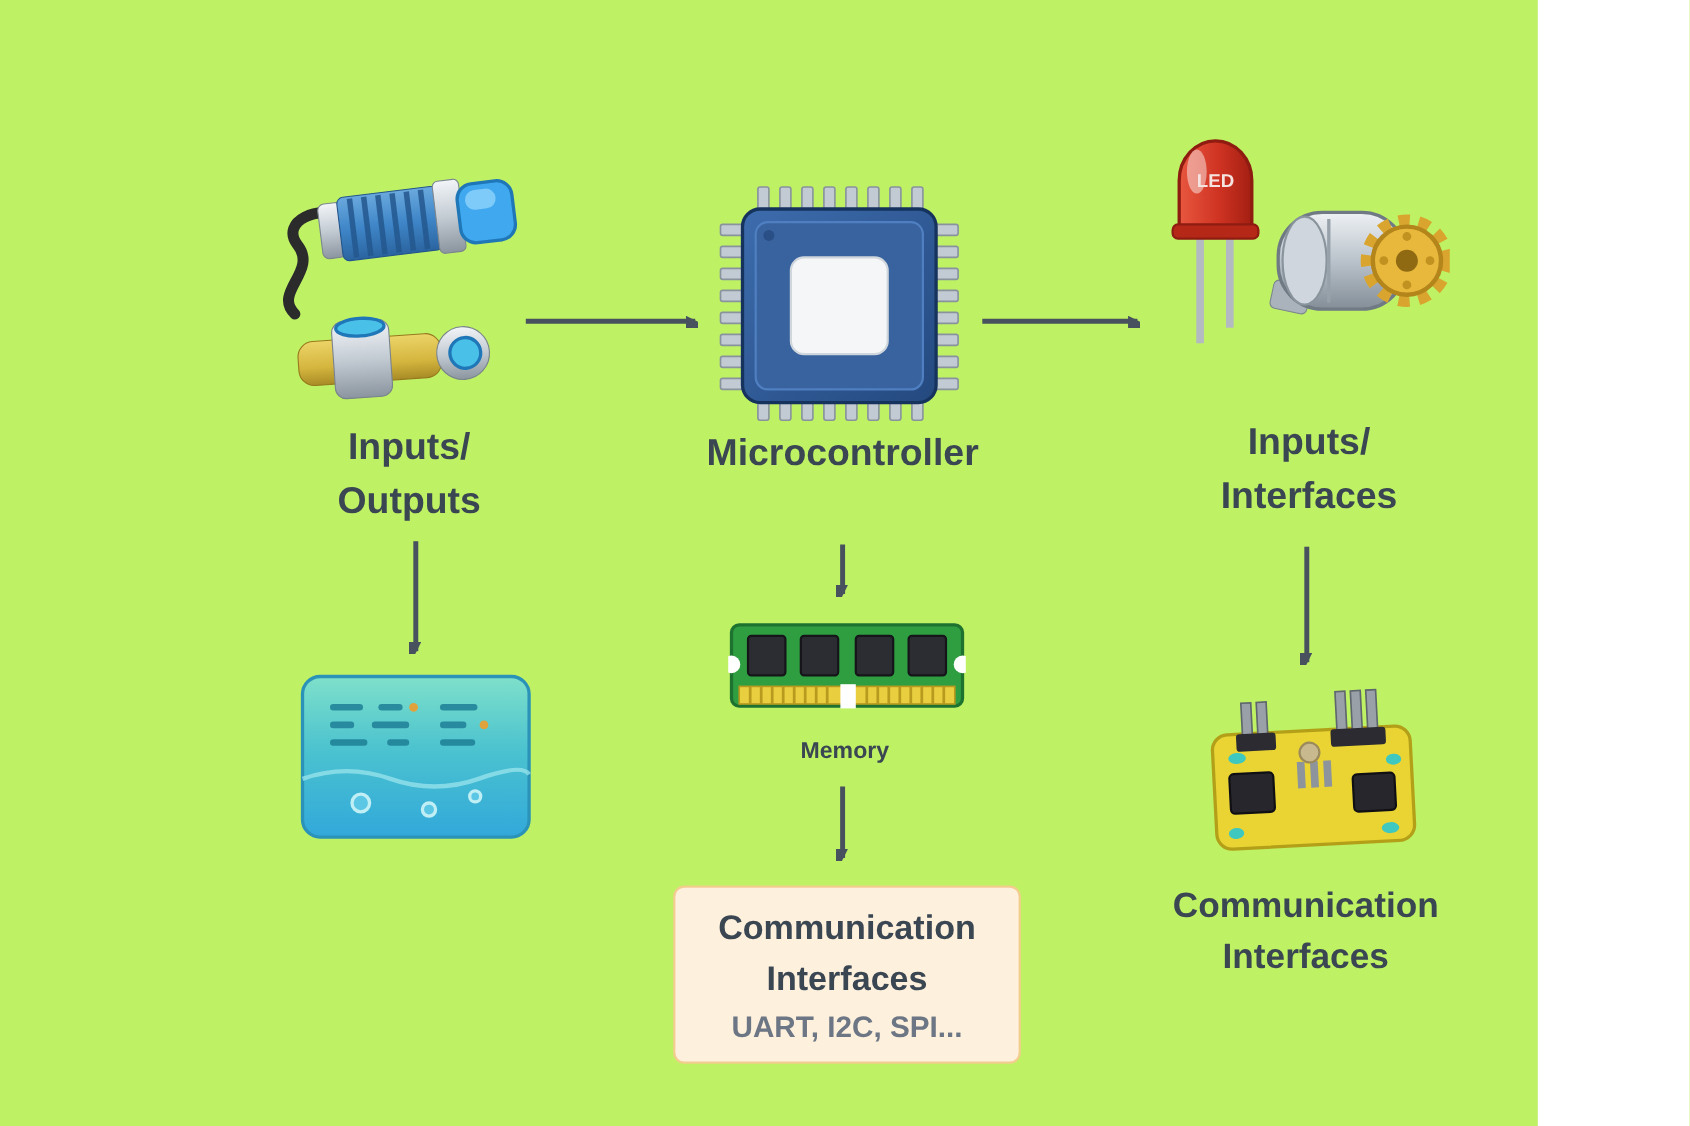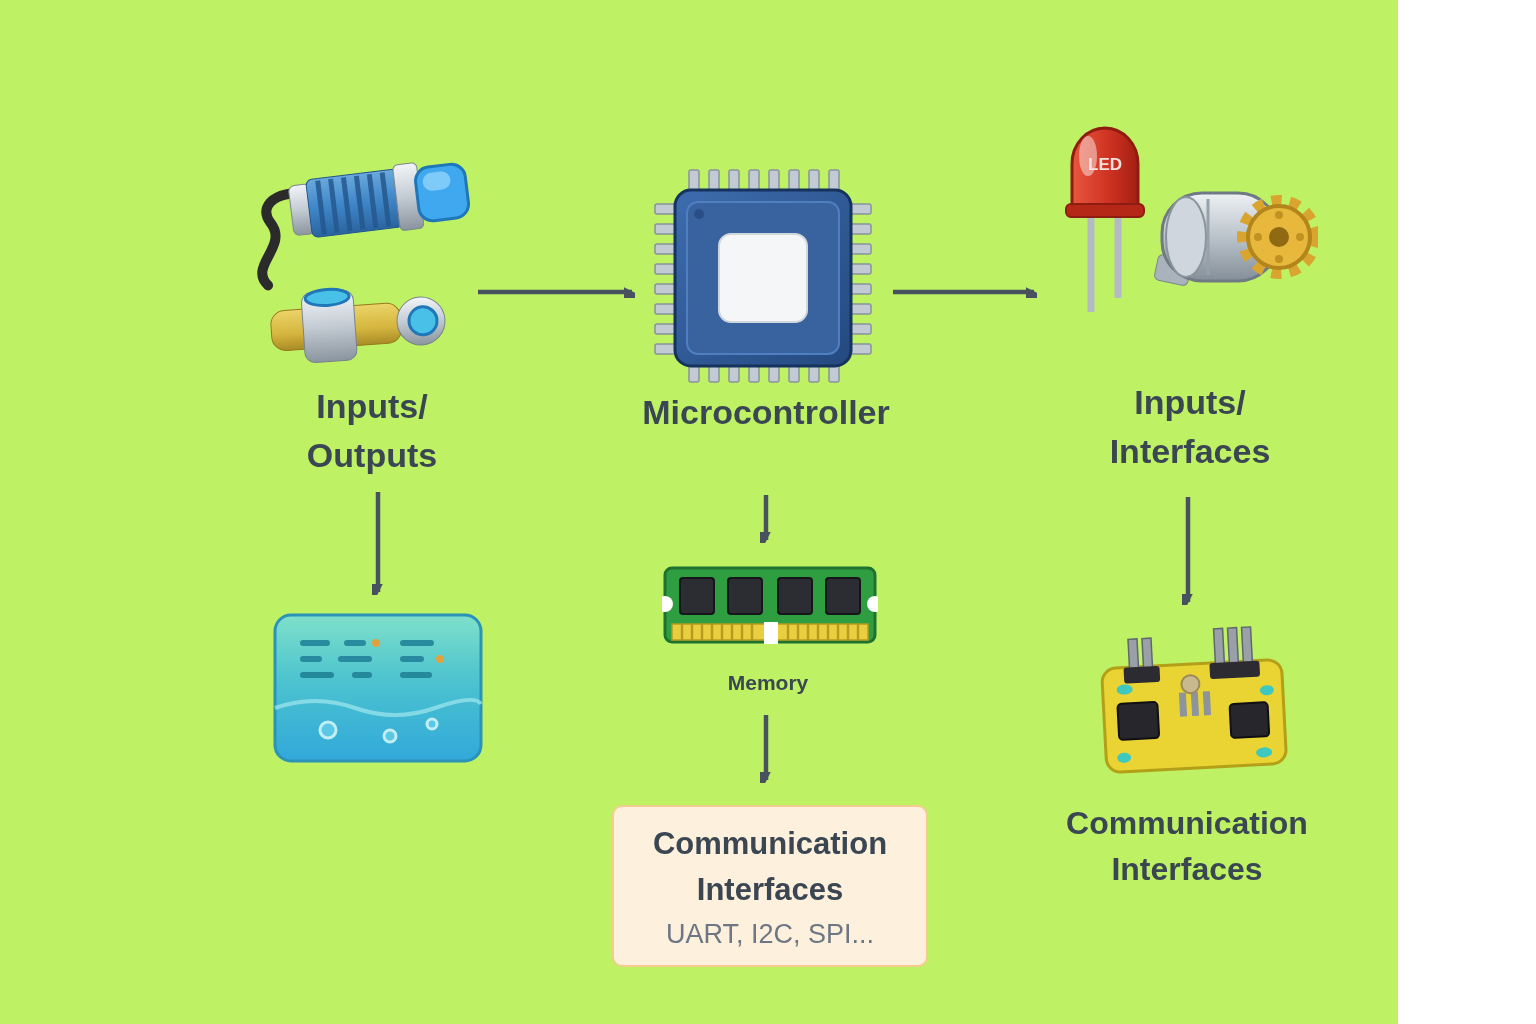--- a/index.html
+++ b/index.html
@@ -29,21 +29,21 @@
     border-radius:10px;
     display:flex;flex-direction:column;align-items:center;justify-content:center;
     gap:2px;
   }
   .comm-box .title{
     color:var(--label-text);
     font-weight:700;font-size:31px;line-height:1.4;text-align:center;
   }
   .comm-box .subtitle{
     color:var(--subtitle-text);
-    font-weight:400;font-size:27px;margin-top:6px;text-align:center;
+    font-weight:700;font-size:27px;margin-top:6px;text-align:center;
   }
   svg{display:block;}
 </style>
 </head>
 <body>
 
 <div class="canvas">
 
   <svg class="abs" style="left:0;top:0;" width="1536" height="1024" viewBox="0 0 1536 1024">
     <defs>

